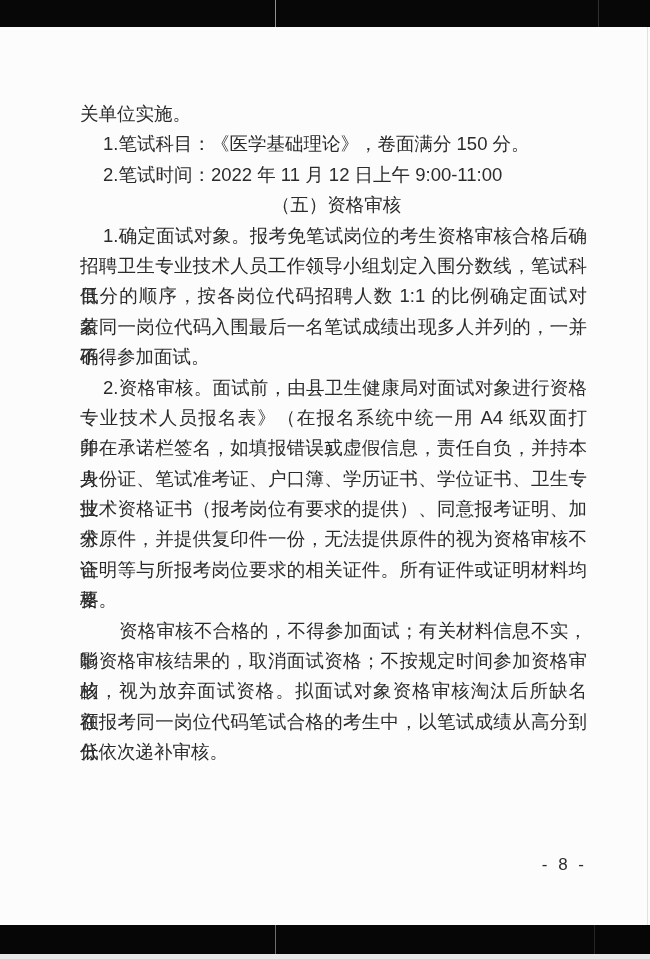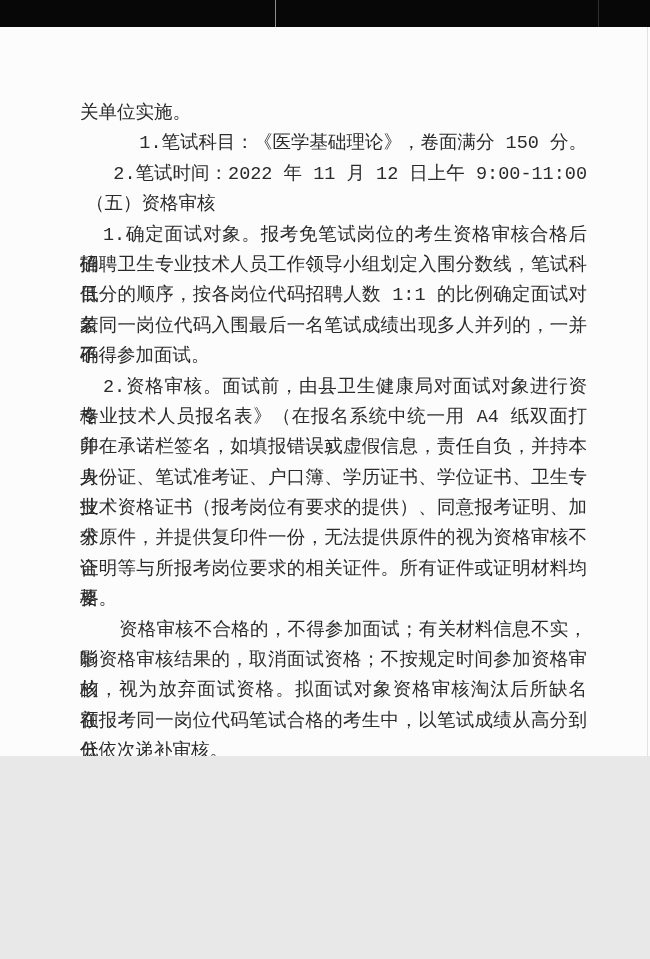--- a/index.html
+++ b/index.html
@@ -1,22 +1,22 @@
 <!DOCTYPE html>
 <html><head>
 <meta charset="utf-8">
 <style>
   html, body { margin: 0; padding: 0; background: #e8e8e8; }
   .scan {
     position: relative;
     width: 650px;
-    height: 756px;
+    height: 954px;
     background: #fcfcfc;
     overflow: hidden;
-    font-family: Liberation Mono, monospace;
+    font-family: Liberation Sans, sans-serif;
   }
   
   .bar-top {
     position: absolute; left: 0; top: 0;
     width: 650px; height: 27px;
     background: #070707;
   }
   .bar-bottom {
     position: absolute; left: 0; top: 925px;
     width: 650px; height: 34px;
@@ -46,22 +46,22 @@
     height: 30.4px;
     line-height: 30.4px;
     font-size: 18.5px;
     white-space: normal;
     overflow: visible;
   }
   .doc-line.full {
     text-align: justify;
     text-align-last: justify;
   }
-  .ind-num  { text-indent: 23px; text-align: right; }
-  .ind-head { text-indent: 6px;  }
+  .ind-num  { text-indent: 23px; }
+  .ind-head { text-indent: 6px; text-align: center;  }
   .ind-para { text-indent: 39px; }
   .page-number {
     position: absolute;
     right: 63px; top: 852px;
     height: 26px; line-height: 26px;
     font-size: 17px;
     letter-spacing: 3px;
     color: #2b2b2b;
   }
 </style>

